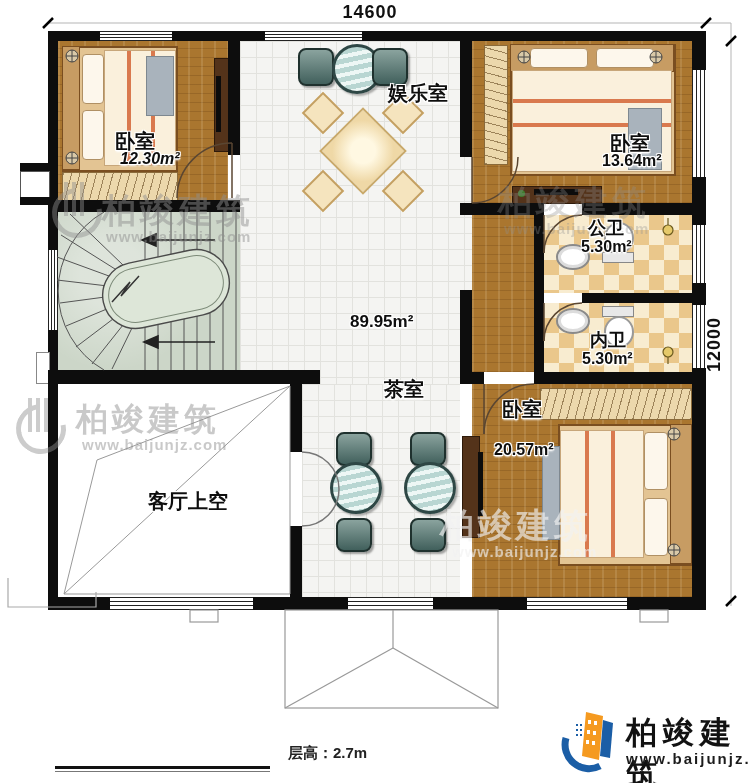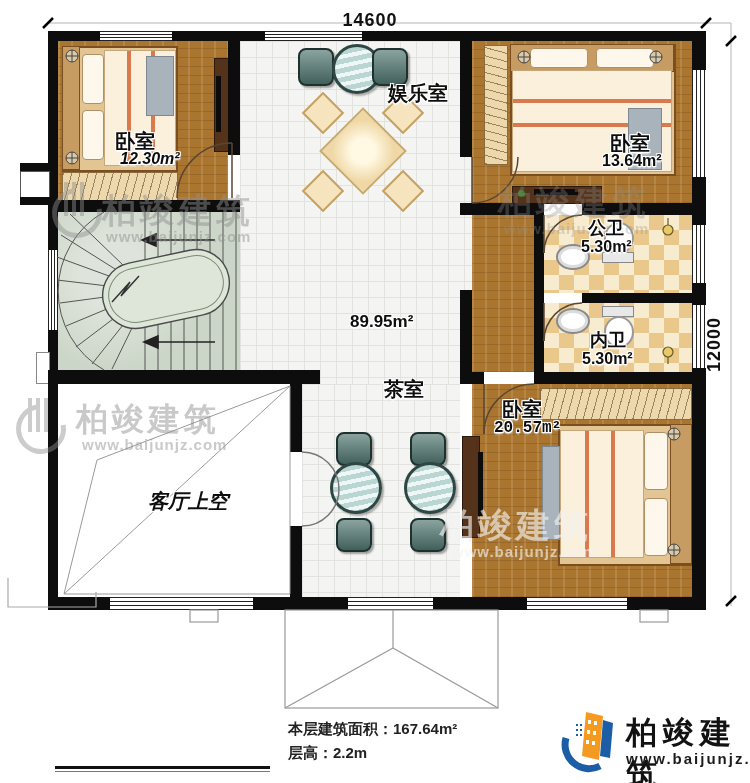--- a/index.html
+++ b/index.html
@@ -302,34 +302,31 @@
   <div class="lbl rarea" style="left:120px;top:150px;font-style:italic;">12.30m²</div>
   <div class="lbl rname" style="left:610px;top:130px;">卧室</div>
   <div class="lbl rarea" style="left:602px;top:152px;">13.64m²</div>
   <div class="lbl sm" style="left:588px;top:216px;">公卫</div>
   <div class="lbl rarea" style="left:581px;top:238px;">5.30m²</div>
   <div class="lbl sm" style="left:590px;top:328px;">内卫</div>
   <div class="lbl rarea" style="left:582px;top:350px;">5.30m²</div>
   <div class="lbl" style="left:350px;top:312px;font-size:17px;">89.95m²</div>
   <div class="lbl rname" style="left:384px;top:376px;">茶室</div>
   <div class="lbl rname" style="left:502px;top:396px;">卧室</div>
-  <div class="lbl rarea" style="left:494px;top:419px;font-family:Liberation Mono, monospace;">20.57m²</div>
-  <div class="lbl rname" style="left:148px;top:488px;font-style:italic;">客厅上空</div>
-
-  <div class="dim" style="left:320px;top:2px;width:100px;text-align:center;margin-top:8px;">14600</div>
+  <div class="lbl rarea" style="left:494px;top:441px;">20.57m²</div>
+  <div class="lbl rname" style="left:148px;top:488px;">客厅上空</div>
+
+  <div class="dim" style="left:320px;top:2px;width:100px;text-align:center;">14600</div>
   <div class="dim dim-v" style="left:704px;top:292px;height:80px;">12000</div>
 
   <div class="rule" style="left:55px;top:766px;width:215px;height:3px;"></div>
   <div class="rule" style="left:55px;top:771px;width:215px;height:1px;background:#777;"></div>
 
-  <div class="f-info" style="left:288px;top:720px;">
-    <span>本层建筑面积：</span><span>167.64m²</span>
-  </div>
   <div class="f-info" style="left:288px;top:744px;">
-    <span>层高：</span><span>2.2m</span>
+    <span>层高：</span><span>2.7m</span>
   </div>
 
   <svg class="abs" style="left:556px;top:706px;" width="64" height="68" viewBox="0 0 64 68">
     <path d="M10 32 A24 24 0 0 0 44 60" stroke="#1b5ea6" stroke-width="7" fill="none"></path>
     <polygon points="30,6 47,10 43,54 26,50" fill="#f59a20"></polygon>
     <polygon points="47,14 57,17 54,52 44,50" fill="#1b5ea6"></polygon>
     <g fill="#fff">
       <rect x="32" y="14" width="3" height="4"></rect>
         <rect x="38" y="15" width="3" height="4"></rect>
       <rect x="31" y="24" width="3" height="4"></rect>

